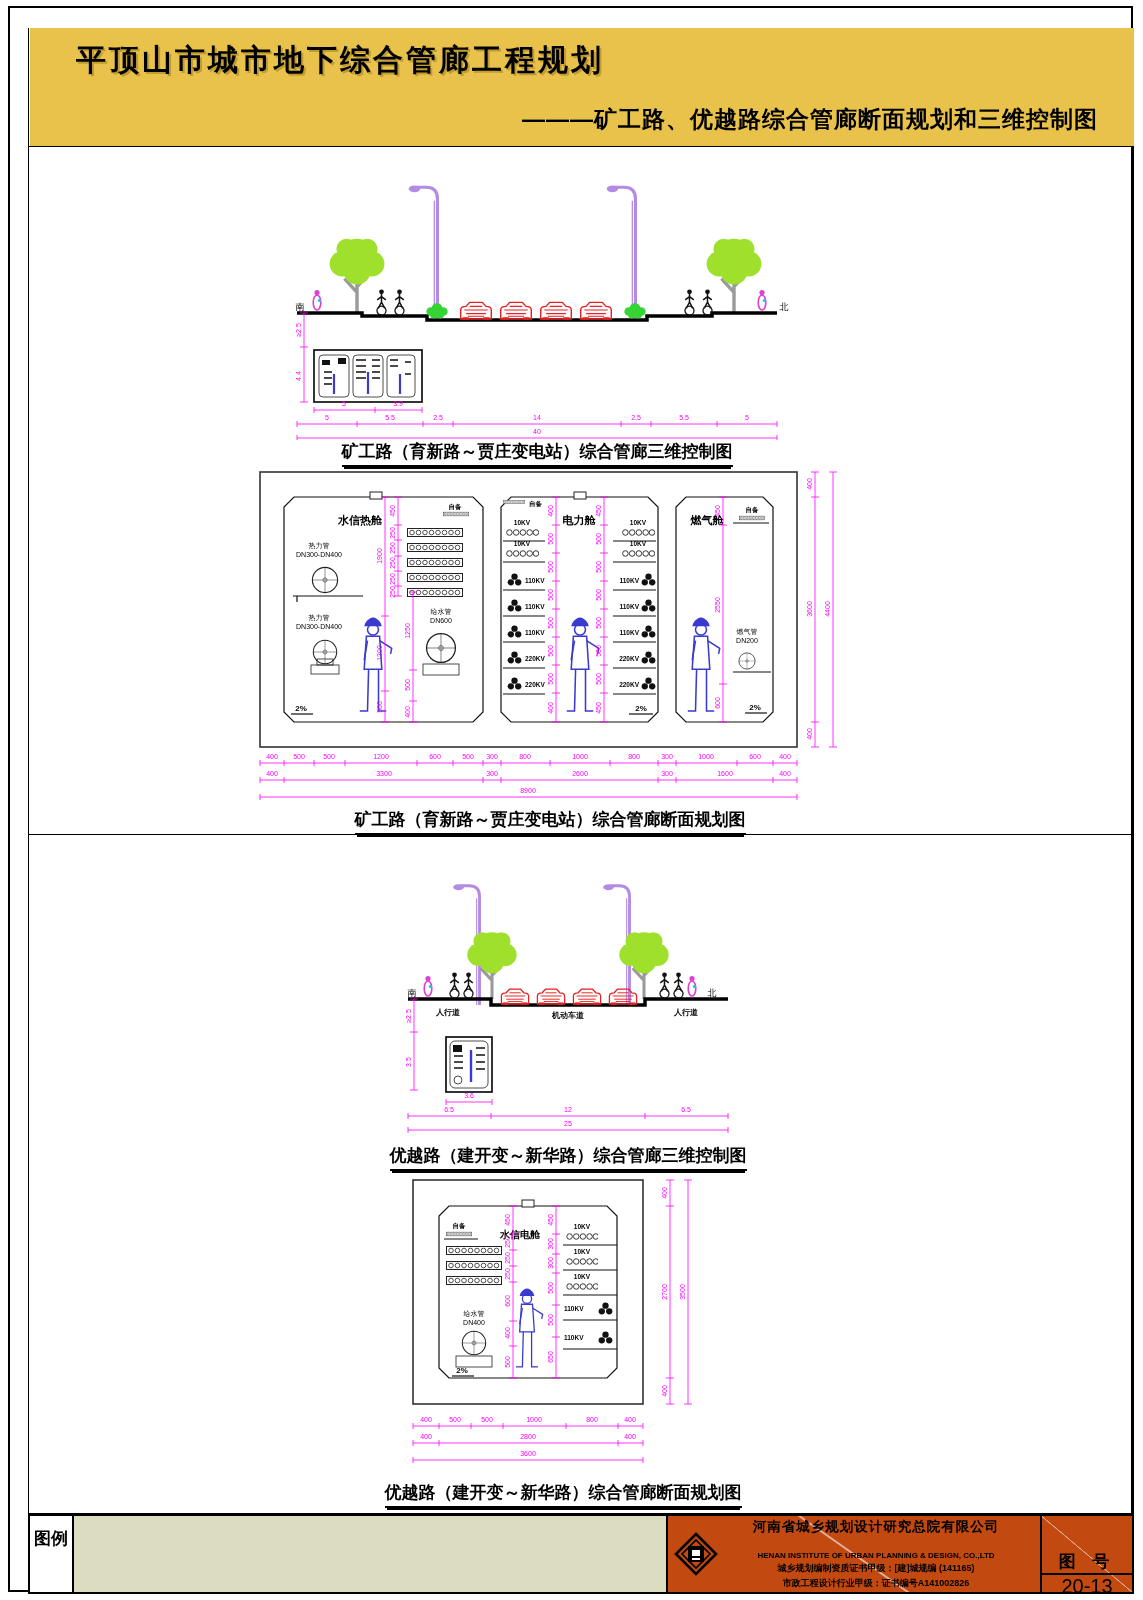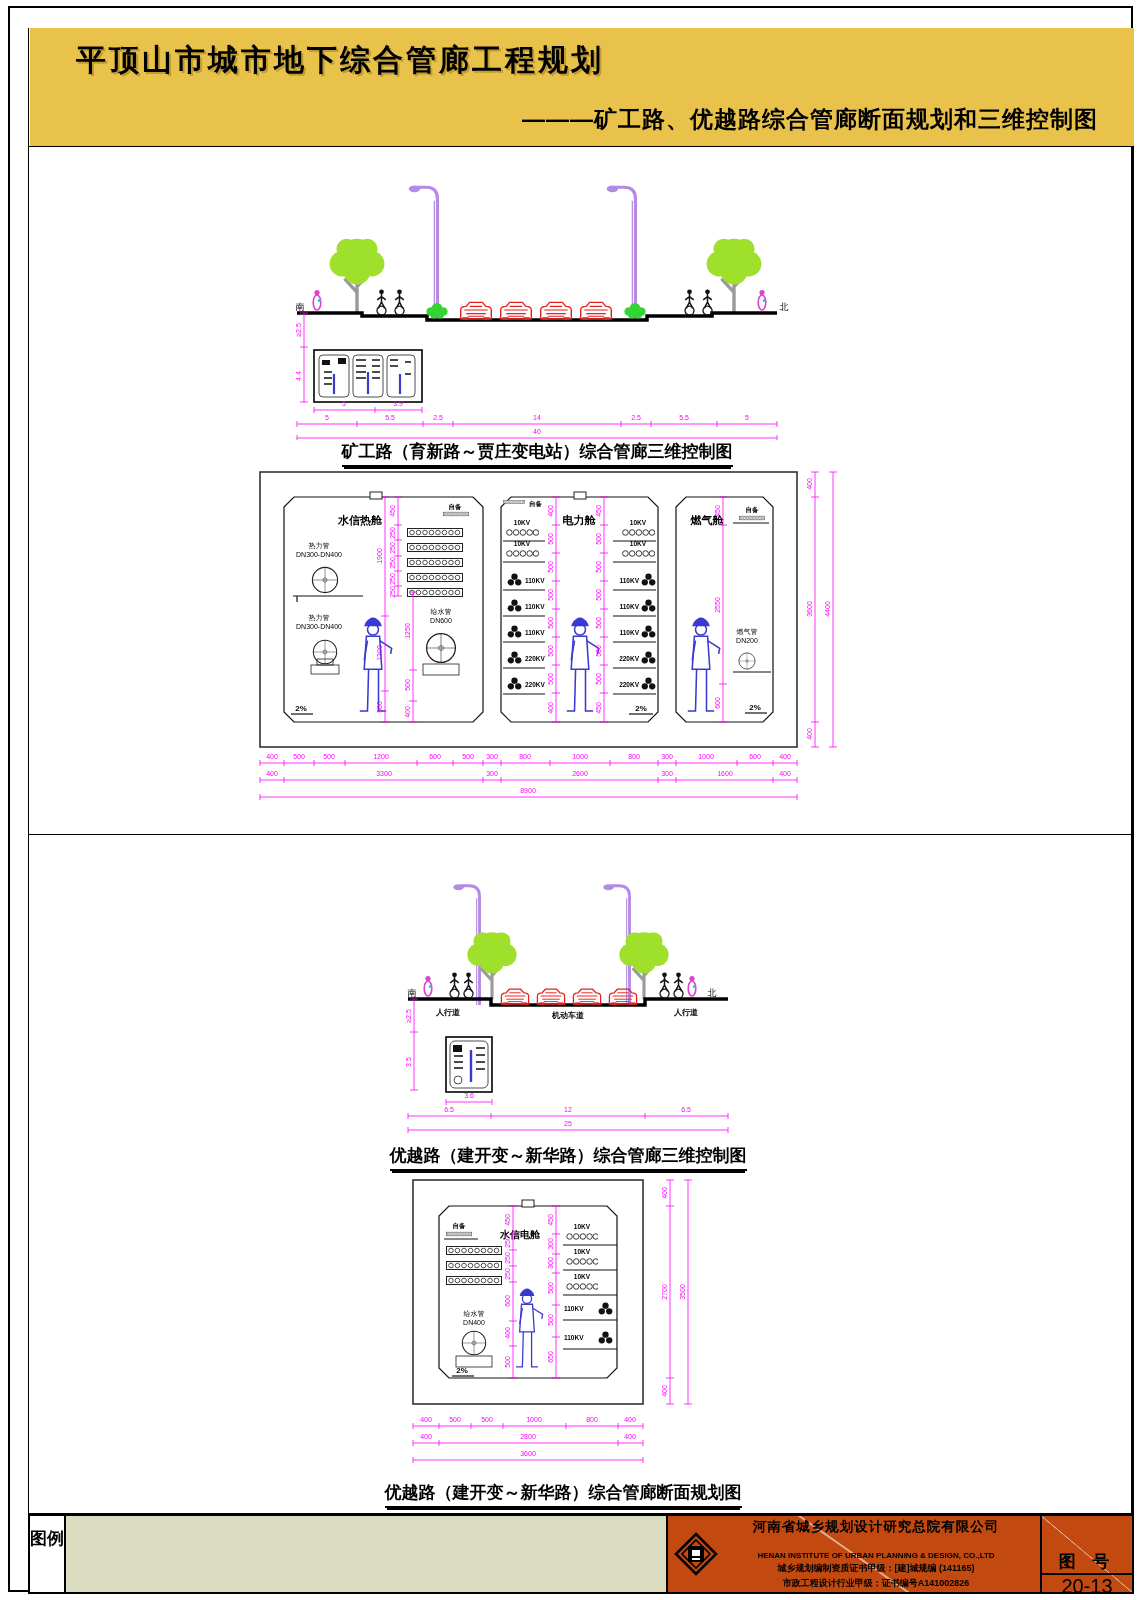--- a/index.html
+++ b/index.html
@@ -27,21 +27,21 @@
   .ct2{font-size:10px;font-weight:bold;fill:#000;}
   .lb{font-size:7px;fill:#000;}
   .cb{font-size:6.5px;font-weight:bold;fill:#000;}
   .rd{font-size:9px;fill:#000;}
   .rdb{font-size:8px;font-weight:bold;fill:#000;}
   .mline{stroke:var(--magenta);stroke-width:.8;fill:none;}
   .kline{stroke:#111;stroke-width:1.2;fill:none;}
   .kthin{stroke:#222;stroke-width:.8;fill:none;}
   
   .footer{position:absolute;left:28px;top:1514px;width:1106px;height:80px;border:2px solid #000;box-sizing:border-box;display:flex;}
-  .legend-label{width:36px;border-right:2px solid #000;background:#fff;text-align:center;
+  .legend-label{width:44px;border-right:2px solid #000;background:#fff;text-align:center;
                 font-size:17px;font-weight:900;padding-top:8px;line-height:1.8;box-sizing:border-box;word-break:break-all;}
   .legend-area{flex:1;background:var(--beige);border-right:2px solid #000;}
   .company{width:372px;background:var(--rust);display:flex;align-items:center;padding:0 6px;box-sizing:border-box;
            background-image:linear-gradient(35deg,transparent 49.4%,rgba(255,255,255,.55) 49.7%,rgba(255,255,255,.55) 50.1%,transparent 50.4%);}
   .company .txt{flex:1;text-align:center;}
   .co-cn{font-size:13.5px;font-weight:900;letter-spacing:1px;}
   .co-en{font-size:8px;font-weight:bold;margin-top:15px;}
   .co-c1,.co-c2{font-size:9px;font-weight:bold;margin-top:2px;}
   .sheet{width:92px;border-left:2px solid #000;background:var(--rust);display:flex;flex-direction:column;box-sizing:border-box;
          background-image:linear-gradient(40deg,transparent 49.2%,rgba(255,255,255,.55) 49.6%,rgba(255,255,255,.55) 50%,transparent 50.4%);}
@@ -390,20 +390,21 @@
         <text x="129" y="314" class="dim" text-anchor="middle">3300</text>
         <text x="237" y="314" class="dim" text-anchor="middle">300</text>
         <text x="325" y="314" class="dim" text-anchor="middle">2600</text>
         <text x="412" y="314" class="dim" text-anchor="middle">300</text>
         <text x="470" y="314" class="dim" text-anchor="middle">1600</text>
         <text x="530" y="314" class="dim" text-anchor="middle">400</text>
       </g>
     <path class="mline" d="M5,335 H542 M5,332 v6 M542,332 v6"></path>
     <text x="273" y="331" class="dim" text-anchor="middle">8900</text>
   </svg>
+  <div class="caption" style="left:255px;top:808px;width:590px"><span>矿工路（育新路～贾庄变电站）综合管廊断面规划图</span></div>
 
   <svg class="drawing" style="left:368px;top:842px" width="400" height="300" viewBox="0 0 400 300">
     <use href="#lamp" x="82" y="39" width="40" height="124"></use>
     <use href="#lamp" x="232" y="39" width="40" height="124"></use>
     <use href="#tree" x="93" y="85" width="62" height="72"></use>
     <use href="#tree" x="245" y="85" width="62" height="72"></use>
     <path d="M40,157 H123 V163 H277 V157 H360" stroke="#000" stroke-width="3.5" fill="none"></path>
     <use href="#car" x="131" y="145" width="32" height="18"></use>
     <use href="#car" x="167" y="145" width="32" height="18"></use>
     <use href="#car" x="203" y="145" width="32" height="18"></use>

